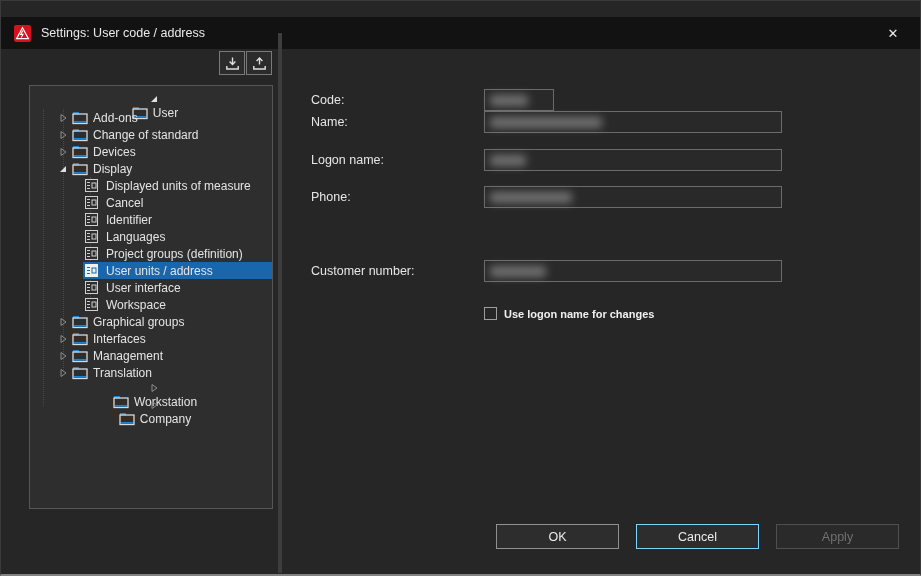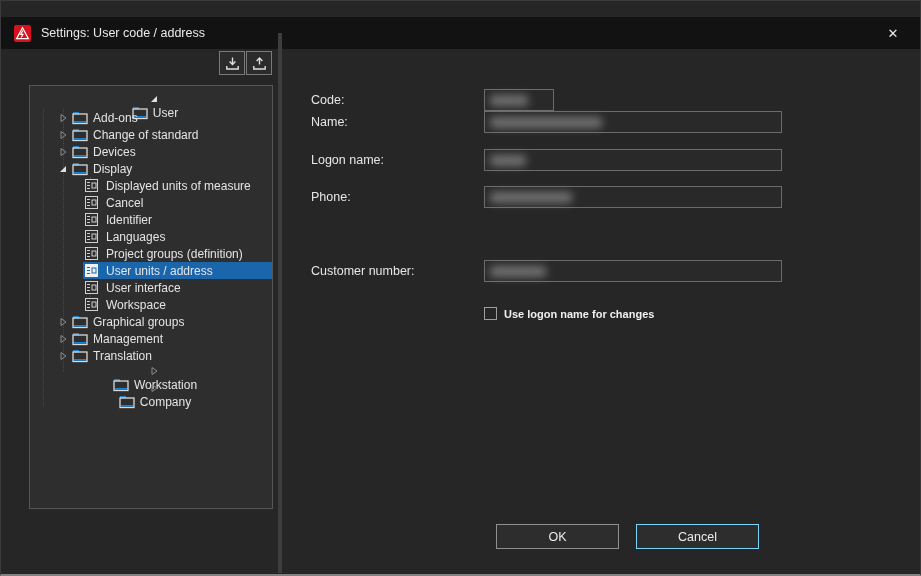--- a/index.html
+++ b/index.html
@@ -364,20 +364,37 @@
           </svg>
         </span>
       <span class="row-content">
           <span class="node-icon">
             <svg width="16" height="14" viewBox="0 0 16 14">
               <path d="M1 1 h6 v2.4 h-6 z" fill="#1f82cc"></path>
               <rect x="1" y="3" width="14" height="9.5" fill="none" stroke="#d9d9d9" stroke-width="1.3"></rect>
               <rect x="2" y="10" width="12" height="1.8" fill="#1f82cc"></rect>
             </svg>
           </span>
+          <span class="row-label">Interfaces</span>
+        </span>
+    </div>
+    <div class="tree-row d1">
+      <span class="expander">
+          <svg width="10" height="10" viewBox="0 0 10 10">
+            <path d="M3 1.5 L8 5 L3 8.5 Z" fill="none" stroke="#8c8c8c" stroke-width="1"></path>
+          </svg>
+        </span>
+      <span class="row-content">
+          <span class="node-icon">
+            <svg width="16" height="14" viewBox="0 0 16 14">
+              <path d="M1 1 h6 v2.4 h-6 z" fill="#1f82cc"></path>
+              <rect x="1" y="3" width="14" height="9.5" fill="none" stroke="#d9d9d9" stroke-width="1.3"></rect>
+              <rect x="2" y="10" width="12" height="1.8" fill="#1f82cc"></rect>
+            </svg>
+          </span>
           <span class="row-label">Management</span>
         </span>
     </div>
     <div class="tree-row d1">
       <span class="expander">
           <svg width="10" height="10" viewBox="0 0 10 10">
             <path d="M3 1.5 L8 5 L3 8.5 Z" fill="none" stroke="#8c8c8c" stroke-width="1"></path>
           </svg>
         </span>
       <span class="row-content">
@@ -462,15 +479,16 @@
         </span>
     </div>
 
     <div class="checkbox-row">
       <span class="checkbox"></span>
       <span class="checkbox-label">Use logon name for changes</span>
     </div>
 
     <div class="dlg-btn ok">OK</div>
     <div class="dlg-btn cancel">Cancel</div>
+    <div class="dlg-btn apply">Apply</div>
   </div>
 
 </div>
 
 </body></html>

